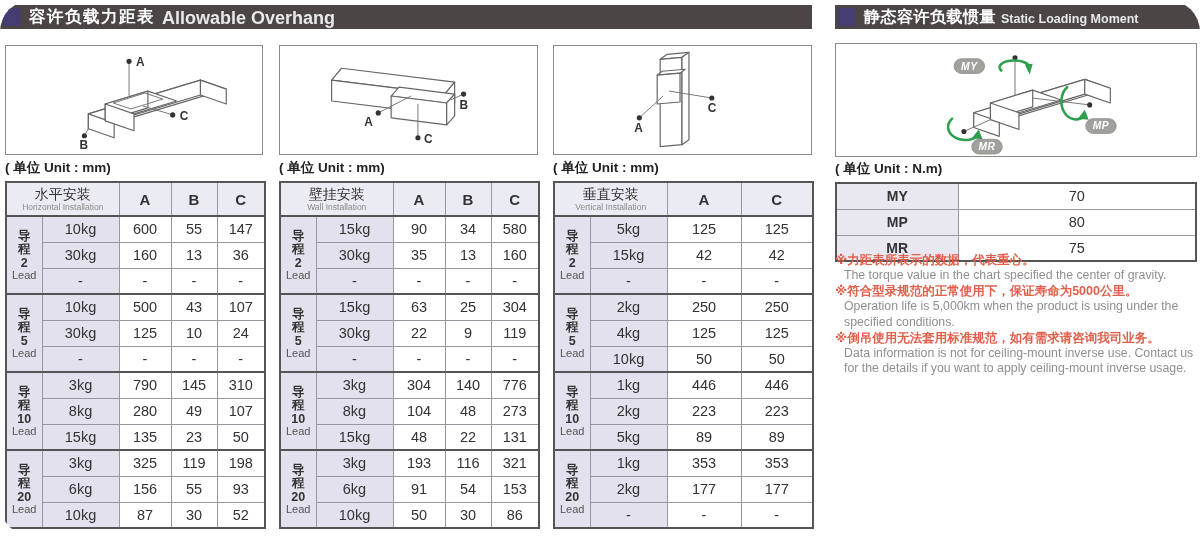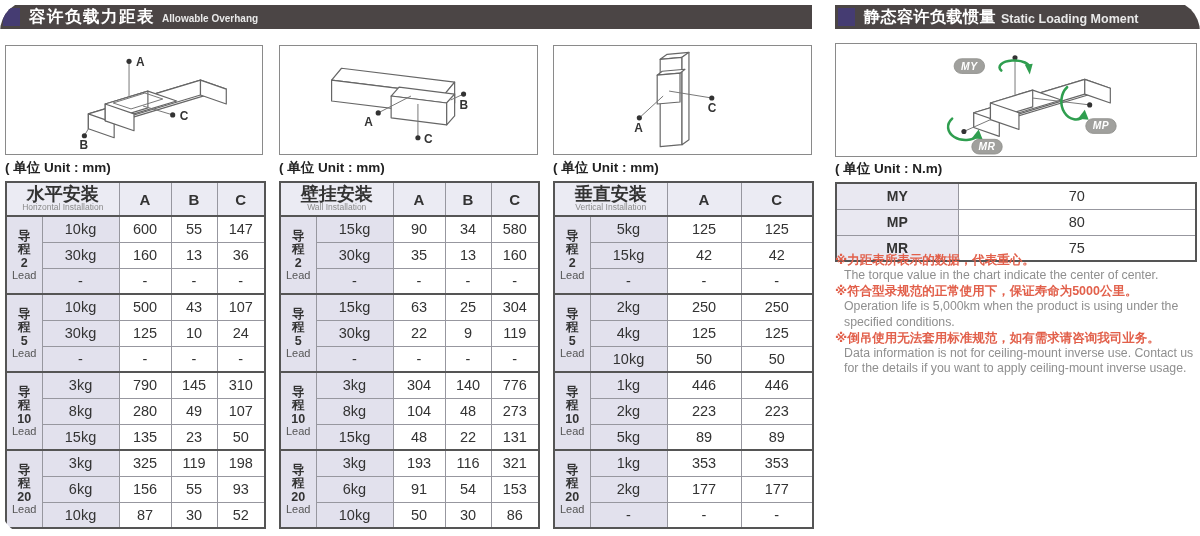--- a/index.html
+++ b/index.html
@@ -4,21 +4,21 @@
 <style>
   * { margin:0; padding:0; box-sizing:border-box; }
   html,body { background:#fff; }
   body { font-family:"Liberation Sans","DejaVu Sans",sans-serif; color:#333; }
   #page { position:relative; width:1200px; height:536px; background:#fff; overflow:hidden;border-radius:32px; }
 
   
   .hdr { position:absolute; height:24px; background:#4b4545; display:flex; align-items:center; }
   .hdr .sq { width:17px; height:18px; background:#453c72; margin-left:3px; margin-right:9px; flex:0 0 auto; }
   .hdr .zh { color:#fff; font-weight:bold; font-size:16.5px; letter-spacing:1.5px; }
-  .hdr .en { color:#e9e9e9; font-weight:bold; font-size:10px; margin-left:7px; padding-top:3px; }
+  .hdr .en { color:#e9e9e9; font-weight:bold; font-size:18px; margin-left:7px; padding-top:3px; }
   #hdr-left  { left:0;   top:5px; width:812px; }
   #hdr-right { left:835px; top:5px; width:365px; }
   #hdr-right .zh { font-size:16px; letter-spacing:0.5px; }
   #hdr-right .en { font-size:12.5px; margin-left:5px; }
 
   
   .dbox { position:absolute; border:1px solid #8a8a8a; background:#fff; }
   #box1 { left:5px;   top:45px; width:258px; height:110px; }
   #box2 { left:279px; top:45px; width:259px; height:110px; }
   #box3 { left:553px; top:45px; width:259px; height:110px; }
@@ -42,21 +42,21 @@
 
   
   .tblwrap { position:absolute; top:181px; }
   #tw0 { left:5px;   width:259px; }
   #tw1 { left:279px; width:260px; }
   #tw2 { left:553px; width:239px; }
   table { border-collapse:collapse; table-layout:fixed; width:100%; }
   .dtab { border:2px solid #555; }
   .dtab th, .dtab td { border:1px solid #97979f; text-align:center; vertical-align:middle; }
   .dtab thead th { height:34px; background:#ebebf3; border-bottom:1.5px solid #555; }
-  .title-cell .t-zh { font-size:18px; font-weight:bold; color:#333; line-height:16px; }
+  .title-cell .t-zh { font-size:14px; font-weight:normal; color:#333; line-height:16px; }
   .title-cell .t-en { font-size:8.5px; font-weight:normal; color:#8a8a8a; line-height:10px; }
   .col-h { font-size:15px; font-weight:600; color:#333; }
   .dtab tbody td { height:26px; font-size:14.5px; color:#333; background:#fff; }
   .dtab td.lead { background:#e2e1ed; padding:1px 0; }
   .dtab td.load { background:#e2e1ed; }
   .dtab tr.grp td { border-top:2px solid #555; }
   .lead .lz { font-size:12.5px; line-height:13.5px; font-weight:600; }
   .lead .le { font-size:11px; line-height:10px; color:#555; }
 
   
@@ -548,20 +548,20 @@
         <tr>
           <td class="mlab">MR</td>
           <td>75</td>
         </tr>
       </tbody>
     </table>
   </div>
 
   <div id="notes">
     <div class="note-zh">※力距表所表示的数据，代表重心。</div>
-    <div class="note-en">The torque value in the chart indicate the center of center.</div>
+    <div class="note-en">The torque value in the chart specified the center of gravity.</div>
     <div class="note-zh">※符合型录规范的正常使用下，保证寿命为5000公里。</div>
     <div class="note-en">Operation life is 5,000km when the product is using under the specified conditions.</div>
     <div class="note-zh">※倒吊使用无法套用标准规范，如有需求请咨询我司业务。</div>
     <div class="note-en">Data information is not for ceiling-mount inverse use. Contact us for the details if you want to apply ceiling-mount inverse usage.</div>
   </div>
 
 </div>
 
 </body></html>

